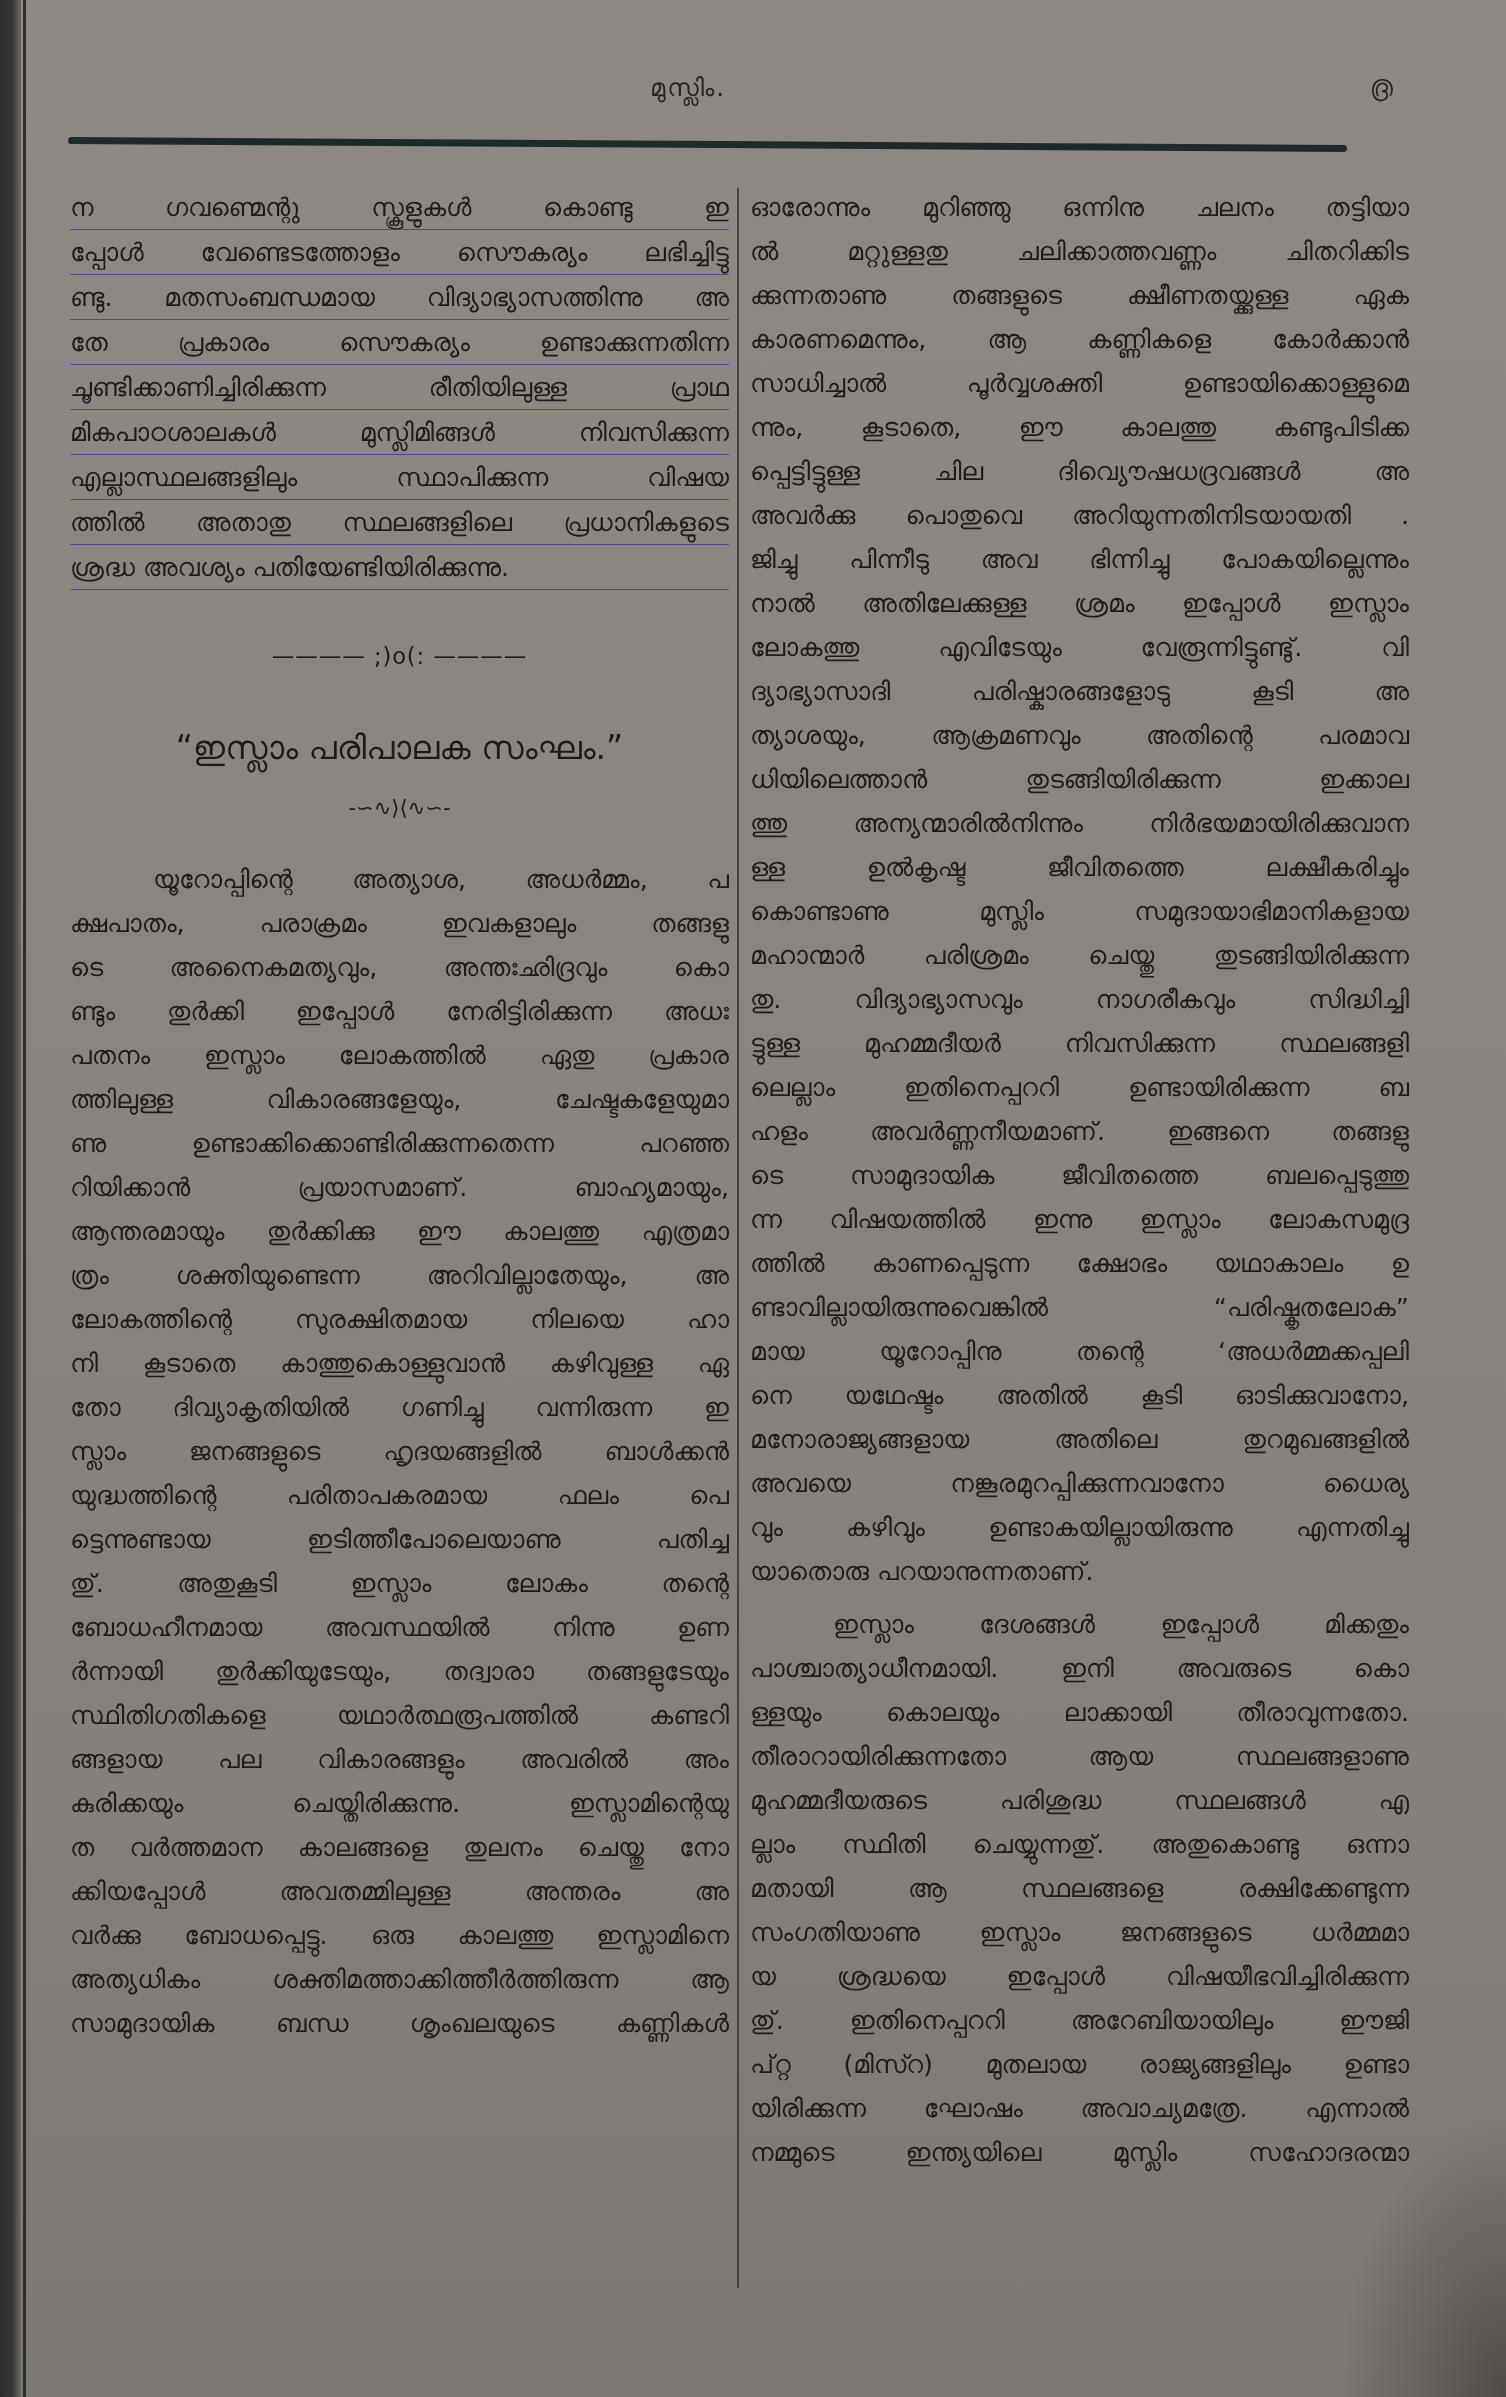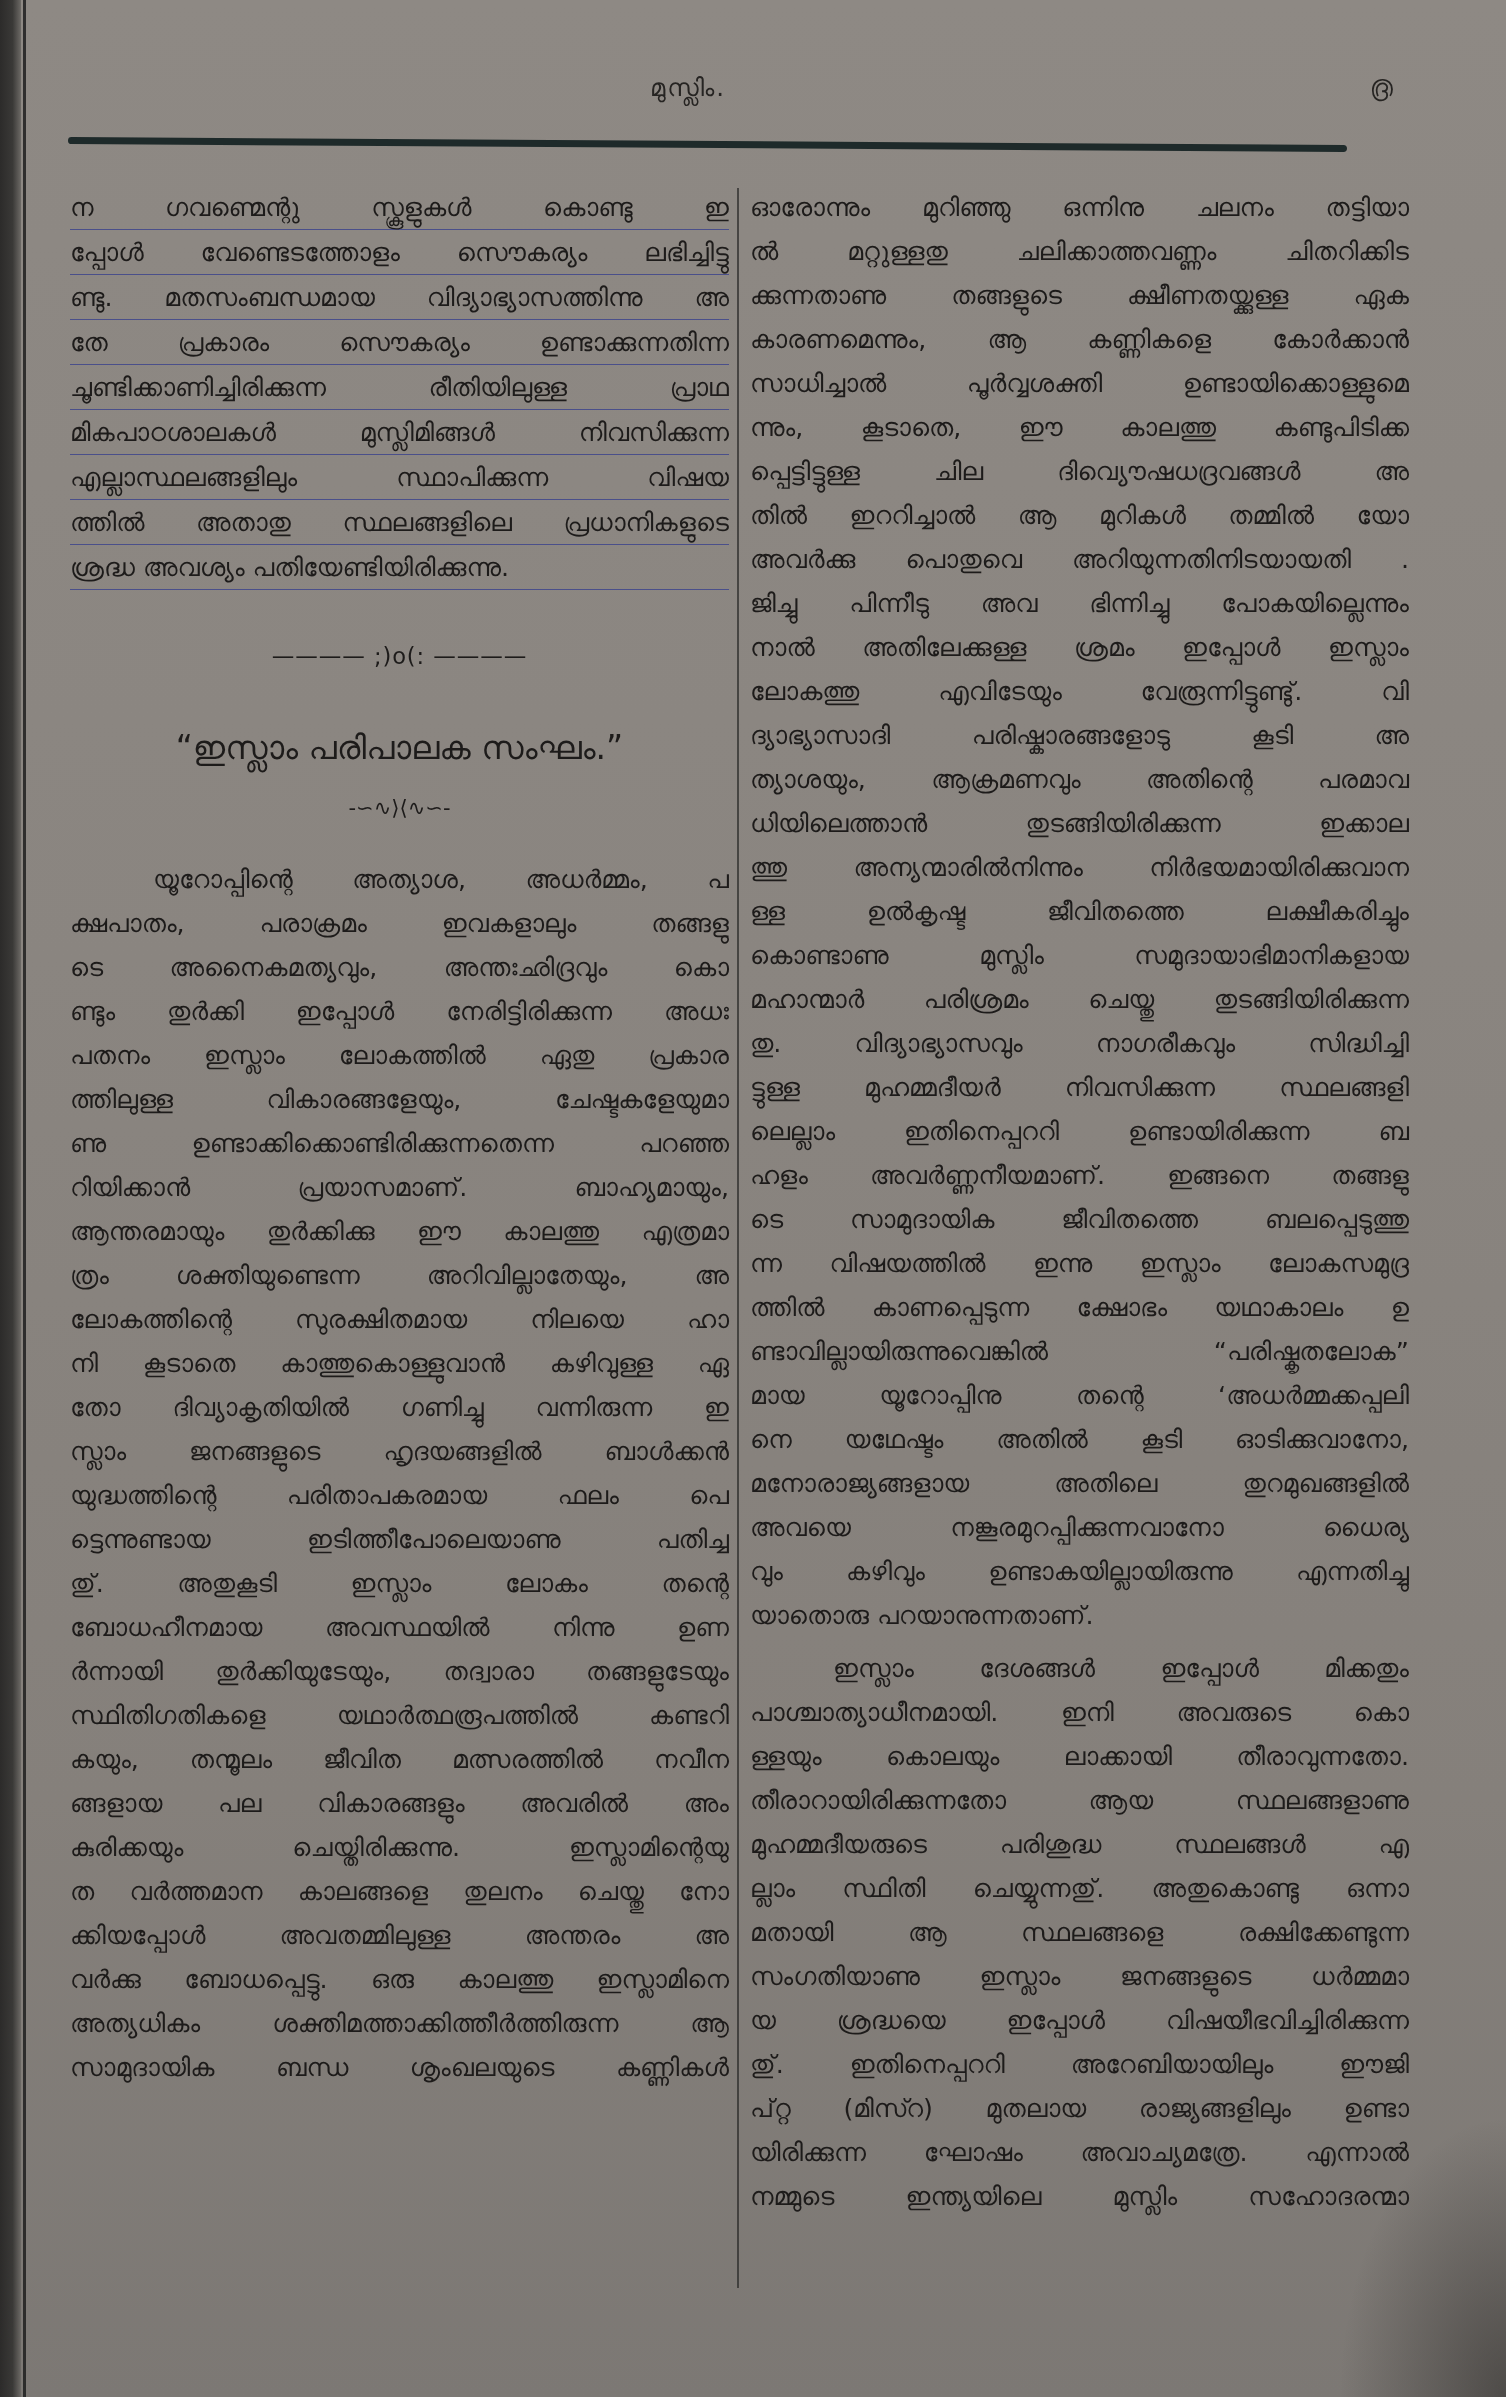--- a/index.html
+++ b/index.html
@@ -116,41 +116,39 @@
       <span class="line">ലോകത്തിന്റെ സുരക്ഷിതമായ നിലയെ ഹാ</span>
       <span class="line">നി കൂടാതെ കാത്തുകൊള്ളുവാൻ കഴിവുള്ള ഏ</span>
       <span class="line">തോ ദിവ്യാകൃതിയിൽ ഗണിച്ചു വന്നിരുന്ന ഇ</span>
       <span class="line">സ്ലാം ജനങ്ങളുടെ ഹൃദയങ്ങളിൽ ബാൾക്കൻ</span>
       <span class="line">യുദ്ധത്തിന്റെ പരിതാപകരമായ ഫലം പെ</span>
       <span class="line">ട്ടെന്നുണ്ടായ ഇടിത്തീപോലെയാണു പതിച്ച</span>
       <span class="line">തു്. അതുകൂടി ഇസ്ലാം ലോകം തന്റെ</span>
       <span class="line">ബോധഹീനമായ അവസ്ഥയിൽ നിന്നു ഉണ</span>
       <span class="line">ർന്നായി തുർക്കിയുടേയും, തദ്വാരാ തങ്ങളുടേയും</span>
       <span class="line">സ്ഥിതിഗതികളെ യഥാർത്ഥരൂപത്തിൽ കണ്ടറി</span>
-      <span class="line">കയും, തന്മൂലം ജീവിത മത്സരത്തിൽ നവീന</span>
       <span class="line">ങ്ങളായ പല വികാരങ്ങളും അവരിൽ അം</span>
       <span class="line">കുരിക്കയും ചെയ്തിരിക്കുന്നു. ഇസ്ലാമിന്റെയു</span>
       <span class="line">ത വർത്തമാന കാലങ്ങളെ തുലനം ചെയ്തു നോ</span>
       <span class="line">ക്കിയപ്പോൾ അവതമ്മിലുള്ള അന്തരം അ</span>
       <span class="line">വർക്കു ബോധപ്പെട്ടു. ഒരു കാലത്തു ഇസ്ലാമിനെ</span>
       <span class="line">അത്യധികം ശക്തിമത്താക്കിത്തീർത്തിരുന്ന ആ</span>
       <span class="line">സാമുദായിക ബന്ധ ശൃംഖലയുടെ കണ്ണികൾ</span>
     </div>
   </div>
 
   <div class="column col-right">
     <div>
       <span class="line">ഓരോന്നും മുറിഞ്ഞു ഒന്നിനു ചലനം തട്ടിയാ</span>
       <span class="line">ൽ മറ്റുള്ളതു ചലിക്കാത്തവണ്ണം ചിതറിക്കിട</span>
       <span class="line">ക്കുന്നതാണു തങ്ങളുടെ ക്ഷീണതയ്ക്കുള്ള ഏക</span>
       <span class="line">കാരണമെന്നും, ആ കണ്ണികളെ കോർക്കാൻ</span>
       <span class="line">സാധിച്ചാൽ പൂർവ്വശക്തി ഉണ്ടായിക്കൊള്ളുമെ</span>
       <span class="line">ന്നും, കൂടാതെ, ഈ കാലത്തു കണ്ടുപിടിക്ക</span>
       <span class="line">പ്പെട്ടിട്ടുള്ള ചില ദിവ്യൌഷധദ്രവങ്ങൾ അ</span>
-      <span class="line">തിൽ ഇററിച്ചാൽ ആ മുറികൾ തമ്മിൽ യോ</span>
       <span class="line">അവർക്കു പൊതുവെ അറിയുന്നതിനിടയായതി .</span>
       <span class="line">ജിച്ചു പിന്നീടു അവ ഭിന്നിച്ചു പോകയില്ലെന്നും</span>
       <span class="line">നാൽ അതിലേക്കുള്ള ശ്രമം ഇപ്പോൾ ഇസ്ലാം</span>
       <span class="line">ലോകത്തു എവിടേയും വേരൂന്നിട്ടുണ്ടു്. വി</span>
       <span class="line">ദ്യാഭ്യാസാദി പരിഷ്കാരങ്ങളോടു കൂടി അ</span>
       <span class="line">ത്യാശയും, ആക്രമണവും അതിന്റെ പരമാവ</span>
       <span class="line">ധിയിലെത്താൻ തുടങ്ങിയിരിക്കുന്ന ഇക്കാല</span>
       <span class="line">ത്തു അന്യന്മാരിൽനിന്നും നിർഭയമായിരിക്കുവാന</span>
       <span class="line">ള്ള ഉൽകൃഷ്ട ജീവിതത്തെ ലക്ഷീകരിച്ചും</span>
       <span class="line">കൊണ്ടാണു മുസ്ലിം സമുദായാഭിമാനികളായ</span>

